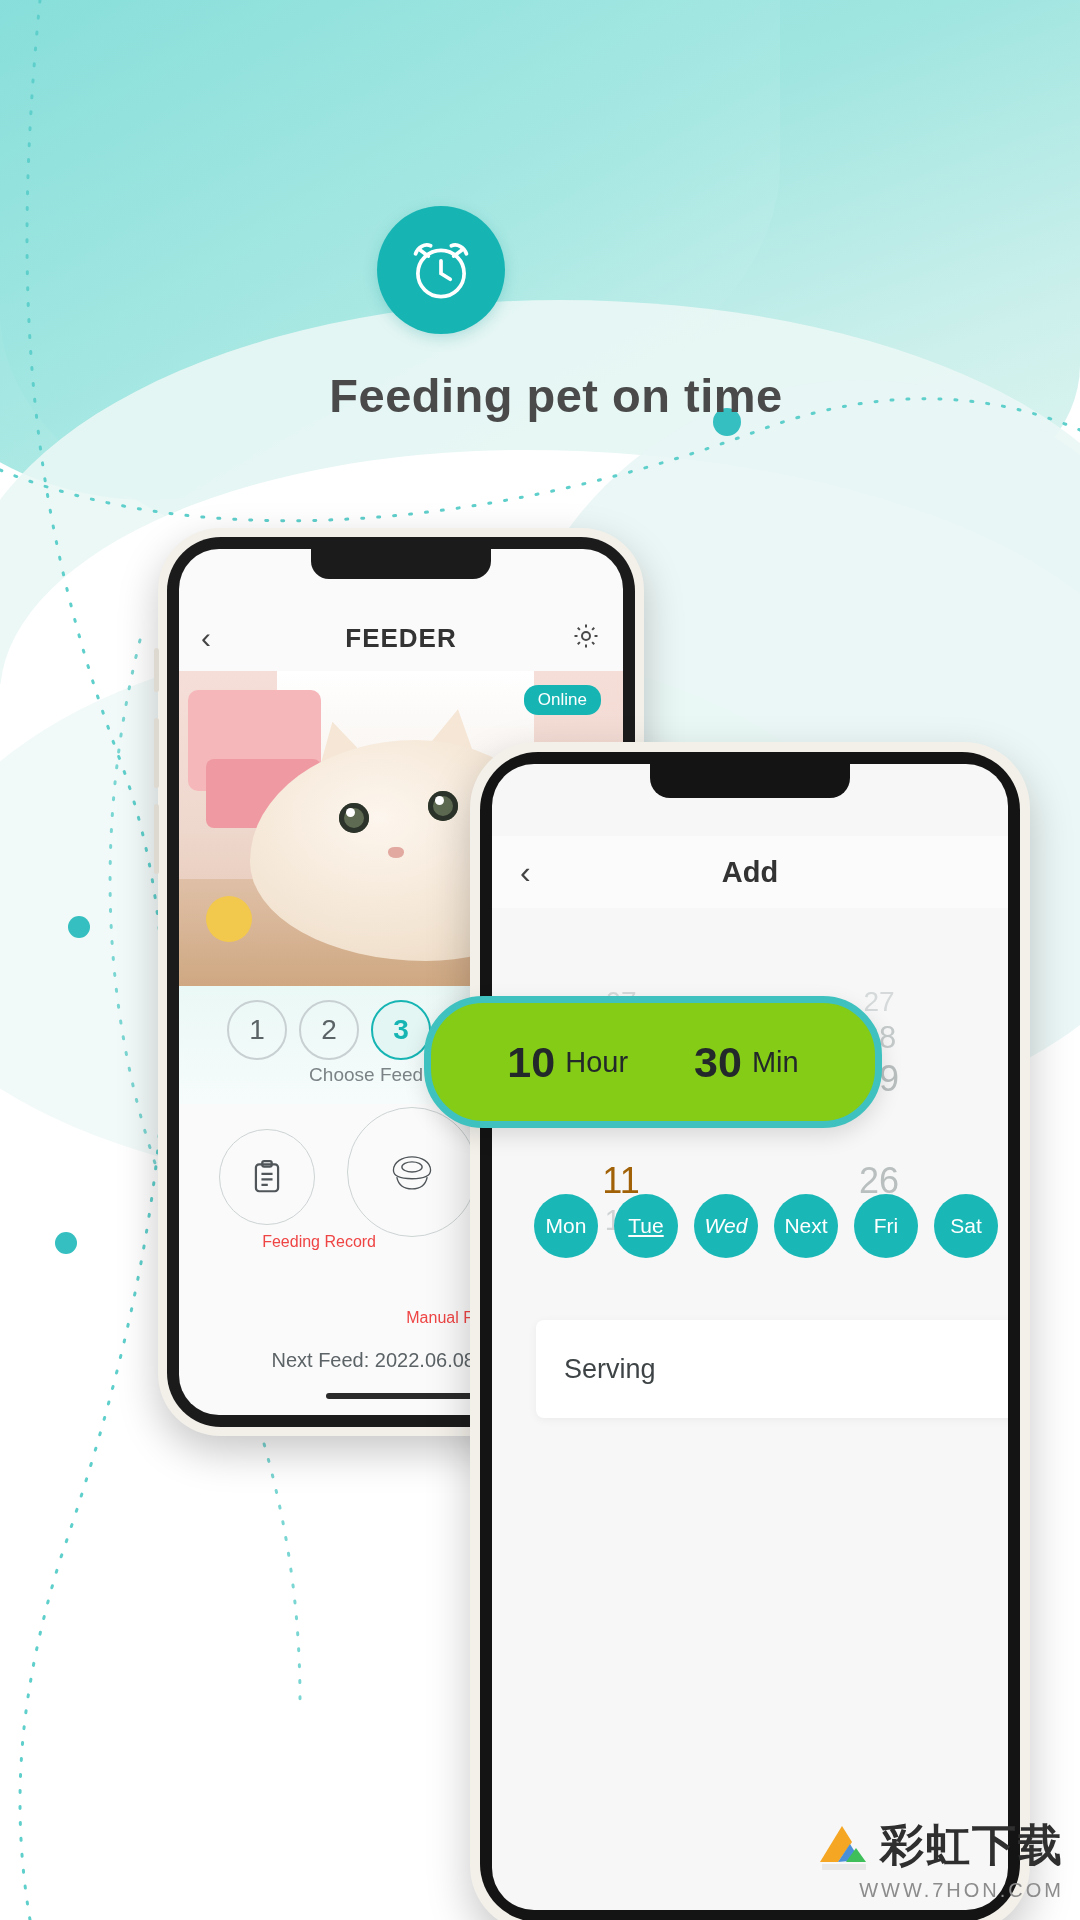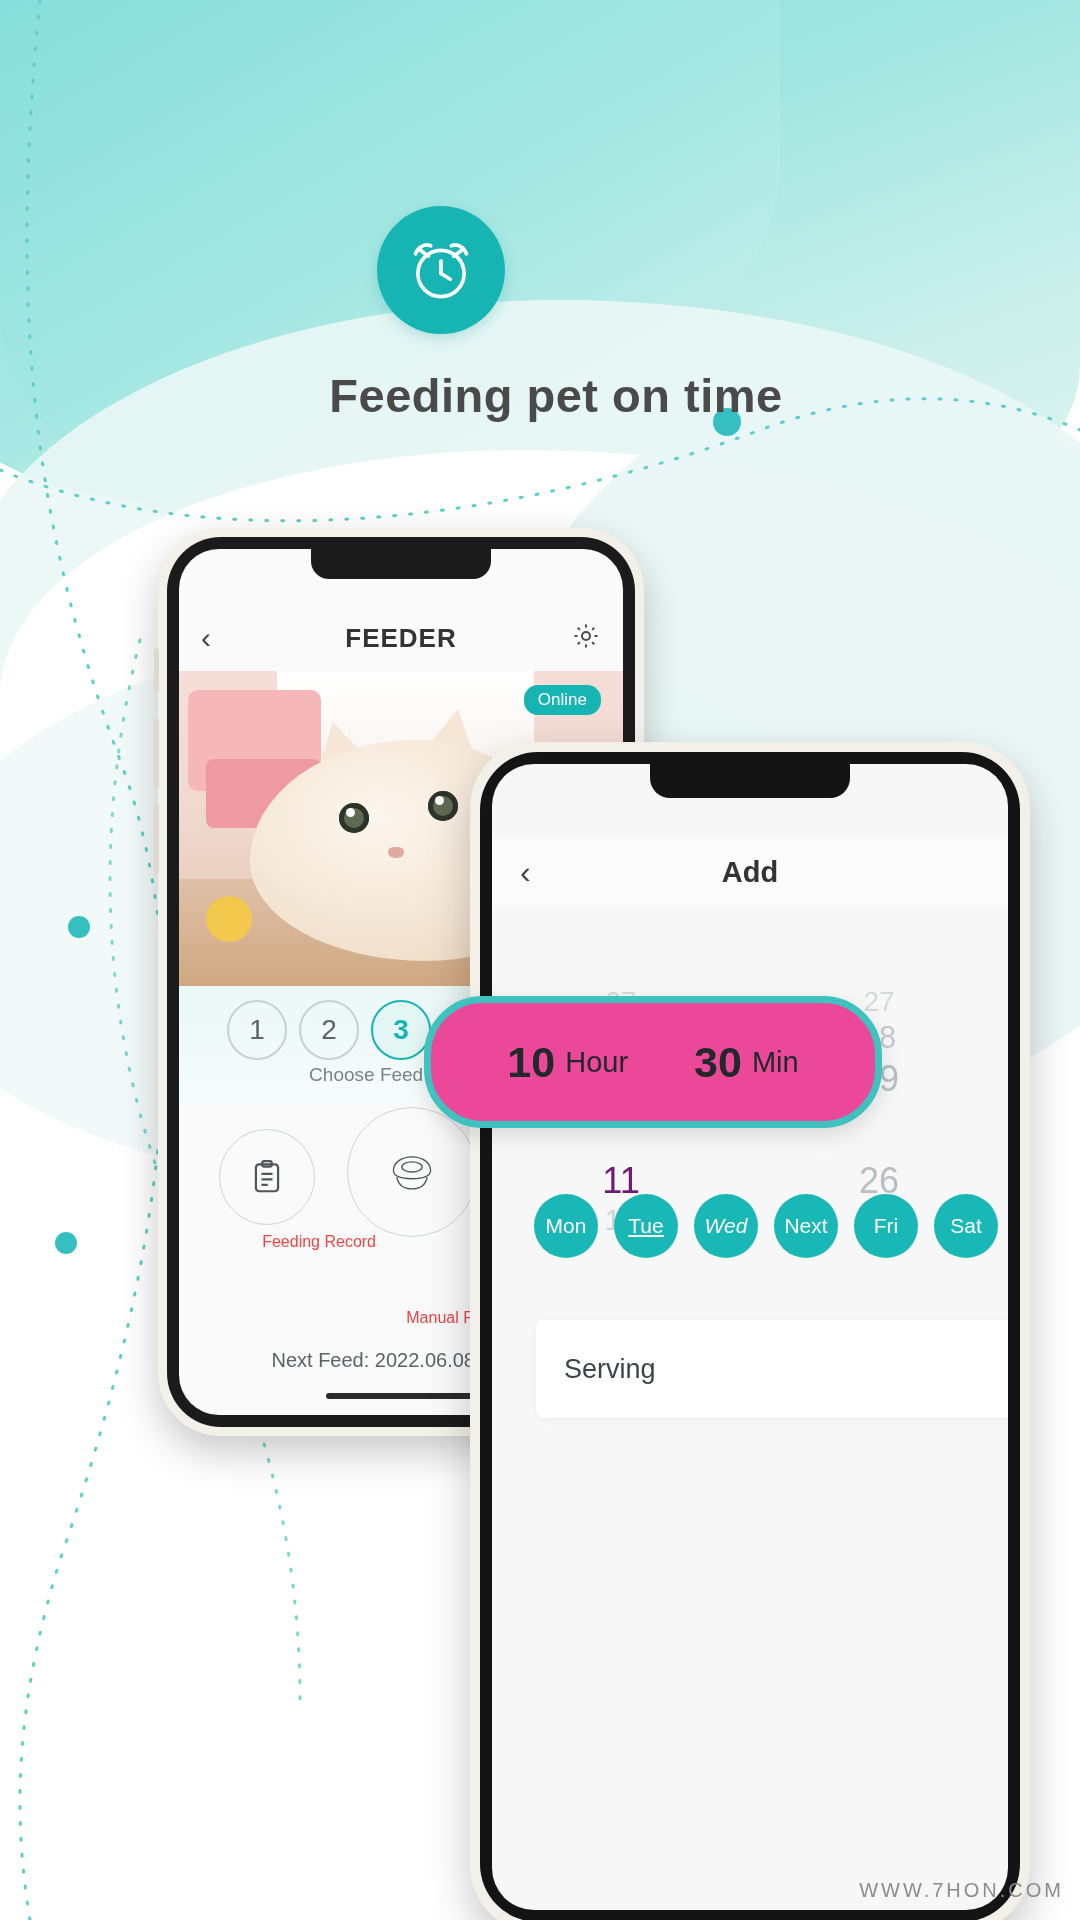--- a/index.html
+++ b/index.html
@@ -151,21 +151,21 @@
   }
   .serving-card{
     position:absolute;left:44px;top:556px;width:560px;height:98px;background:#fff;border-radius:8px;
     box-shadow:0 2px 10px rgba(0,0,0,.05);
   }
   .serving-card span{position:absolute;left:28px;top:50%;transform:translateY(-50%);font-size:27px;color:#3e4446;}
 
   
   .pill{
     position:absolute;left:424px;top:996px;width:444px;height:118px;border-radius:59px;
-    background:#ec4899;border:7px solid #3fc2bf;box-shadow:0 8px 22px rgba(0,0,0,.12);
+    background:#84cc16;border:7px solid #3fc2bf;box-shadow:0 8px 22px rgba(0,0,0,.12);
     display:flex;align-items:center;justify-content:center;gap:10px;
   }
   .pill .num{font-size:43px;font-weight:700;color:#23282a;}
   .pill .unit{font-size:29px;color:#23282a;}
   .pill .gap{width:46px;}
 
   
   .wm{position:absolute;right:16px;bottom:18px;text-align:right;}
   .wm-row{display:flex;align-items:center;gap:12px;}
   .wm-text{font-size:44px;color:#2f2f2f;font-weight:700;letter-spacing:2px;}
@@ -277,21 +277,21 @@
     <div class="nav2">
       <div class="back">‹</div>
       <div class="title">Add</div>
     </div>
 
     <div class="picker">
       <div class="pk-col" style="left:0;">
         <div class="pk-item" style="top:78px;font-size:28px;color:#d5d9da;">07</div>
         <div class="pk-item" style="top:112px;font-size:31px;color:#c4c9ca;">08</div>
         <div class="pk-item" style="top:150px;font-size:36px;color:#b9bebf;">09</div>
-        <div class="pk-item" style="top:252px;font-size:36px;color:#701a75;">11</div>
+        <div class="pk-item" style="top:252px;font-size:36px;color:#a16207;">11</div>
         <div class="pk-item" style="top:296px;font-size:29px;color:#cfd3d4;">12</div>
       </div>
       <div class="pk-col" style="left:50%;">
         <div class="pk-item" style="top:78px;font-size:28px;color:#d5d9da;">27</div>
         <div class="pk-item" style="top:112px;font-size:31px;color:#c4c9ca;">28</div>
         <div class="pk-item" style="top:150px;font-size:36px;color:#b9bebf;">29</div>
         <div class="pk-item" style="top:252px;font-size:36px;color:#b9bebf;">26</div>
         <div class="pk-item" style="top:296px;font-size:29px;color:#cfd3d4;">32</div>
       </div>
     </div>
@@ -313,14 +313,23 @@
 
 <div class="pill">
   <span class="num">10</span>
   <span class="unit">Hour</span>
   <span class="gap"></span>
   <span class="num">30</span>
   <span class="unit">Min</span>
 </div>
 
 <div class="wm">
+  <div class="wm-row">
+    <svg width="52" height="52" viewBox="0 0 52 52">
+      <path d="M4 42 L26 6 L36 22 L22 42 Z" fill="#f5a623"></path>
+      <path d="M22 42 L34 24 L44 40 Z" fill="#4a90d9"></path>
+      <path d="M30 42 L40 28 L50 42 Z" fill="#3fbf5a"></path>
+      <path d="M6 44 L50 44 L50 50 L6 50 Z" fill="#e8e8e8"></path>
+    </svg>
+    <div class="wm-text">彩虹下载</div>
+  </div>
   <div class="wm-sub">WWW.7HON.COM</div>
 </div>
 
 </body></html>

